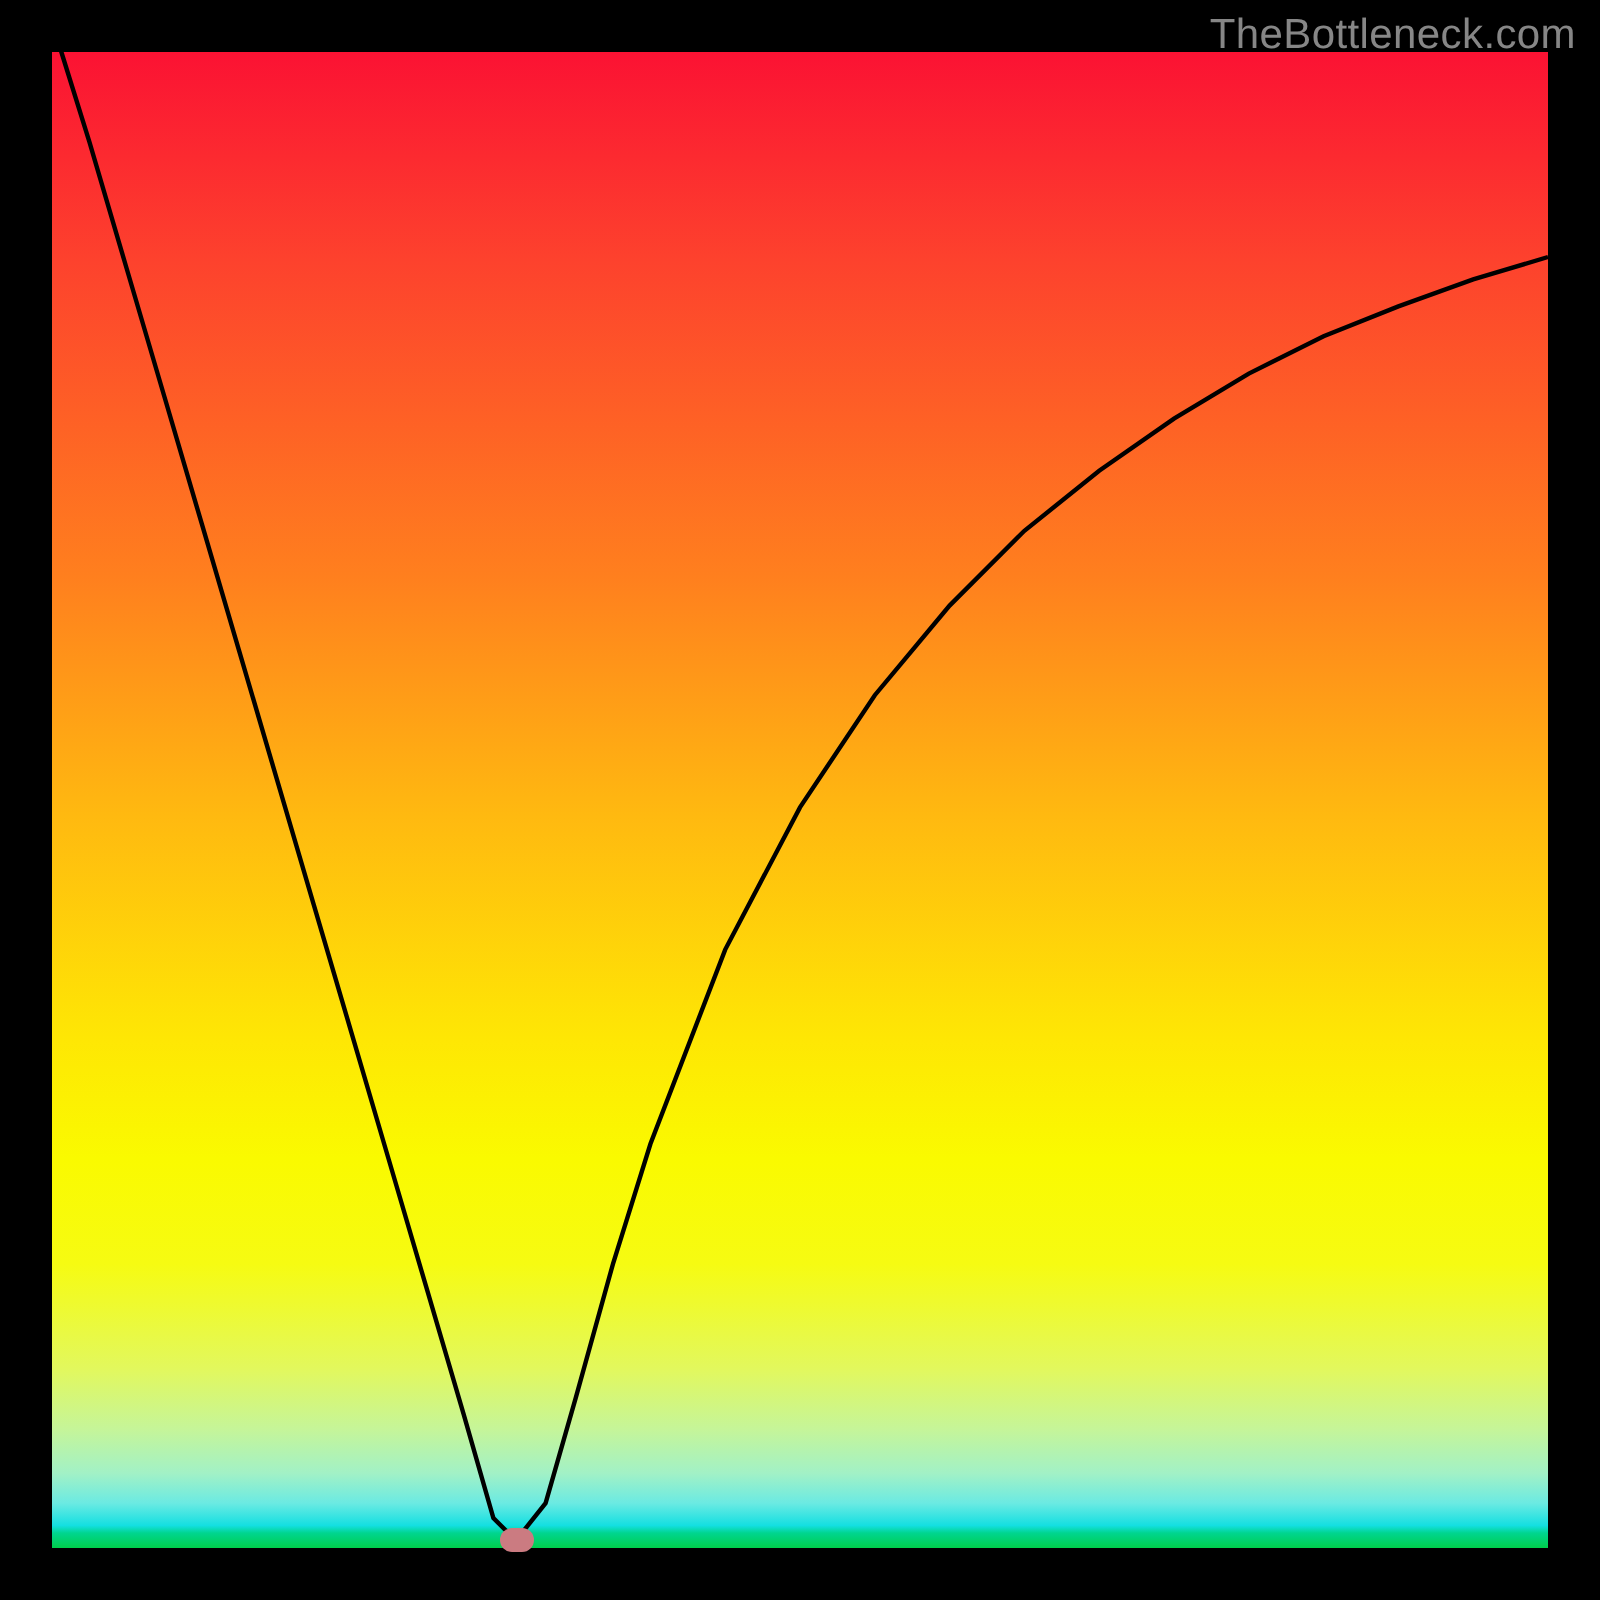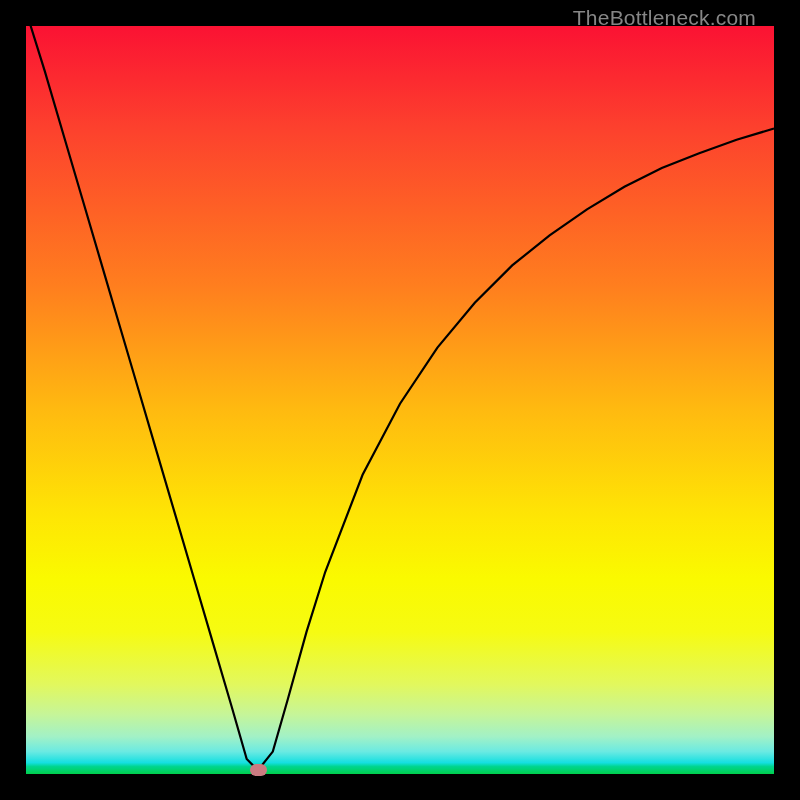--- a/index.html
+++ b/index.html
@@ -29,21 +29,21 @@
     );
   }
   .curve-layer {
     position: absolute;
     left: 0; top: 0;
     pointer-events: none;
   }
   .watermark {
     position: absolute;
     top: 6px;
-    right: 44px;
+    right: 12px;
     font-family: Arial, Helvetica, sans-serif;
     font-size: 21px;
     font-weight: 500;
     color: #868686;
     letter-spacing: 0.2px;
   }
   .marker {
     position: absolute;
     width: 17px;
     height: 12px;

